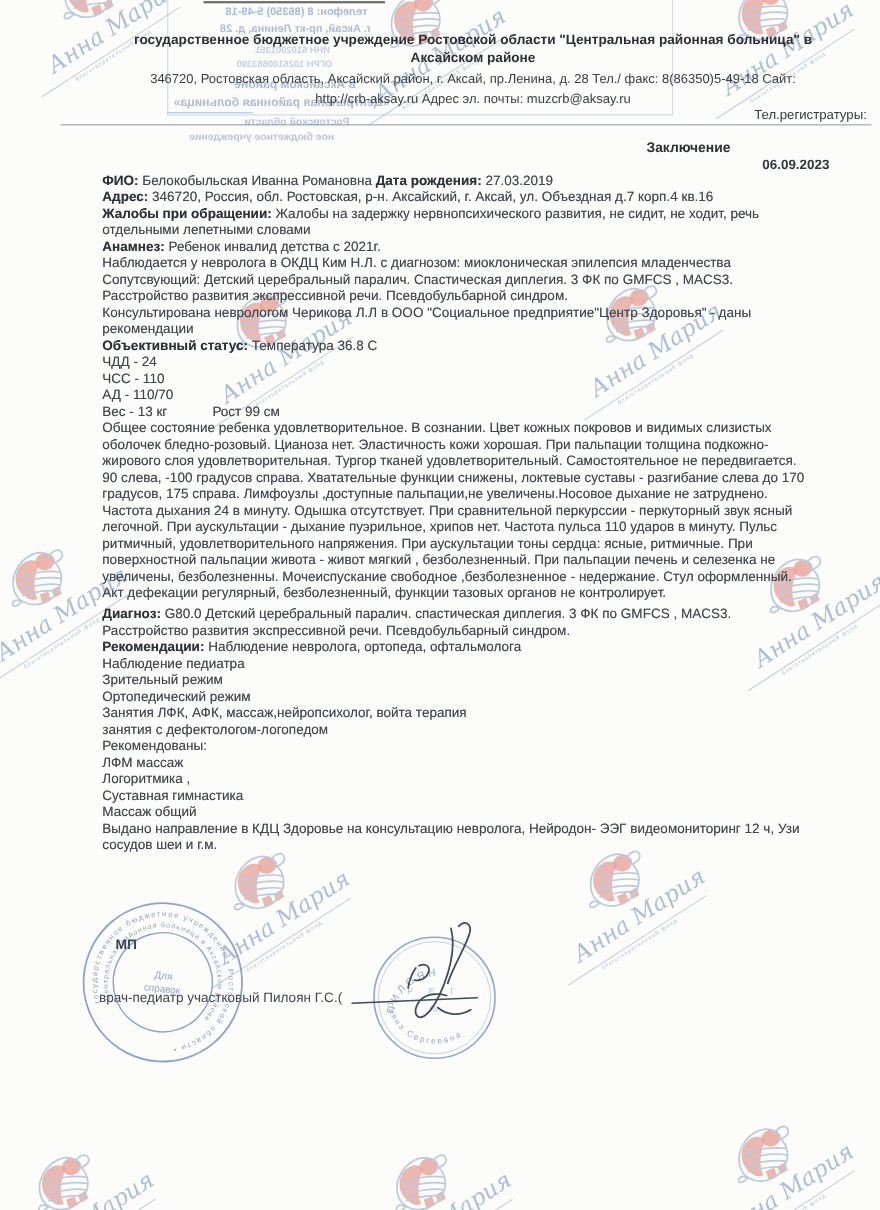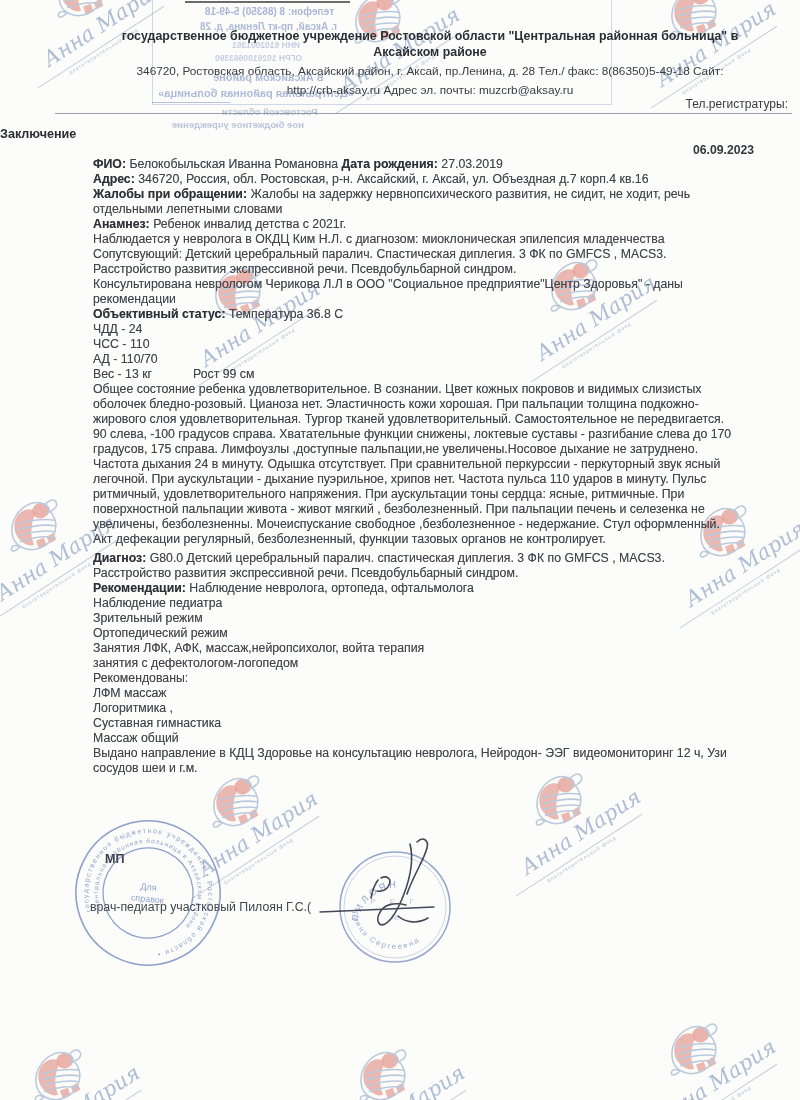--- a/index.html
+++ b/index.html
@@ -20,21 +20,21 @@
   .bleedfoot{position:absolute;left:152px;top:102px;width:78px;height:1px;background:rgba(110,140,195,.5);}
   .topline{position:absolute;left:185px;top:1px;width:165px;height:2px;background:rgba(60,60,62,.75);}
   .bleed{position:absolute;transform:scaleX(-1);color:rgba(72,102,172,.62);
       font-weight:bold;white-space:nowrap;}
   
   .hdr{position:absolute;left:100px;top:28px;width:660px;text-align:center;color:#2b2f35;}
   .hdr .b1{font-weight:bold;font-size:12.4px;line-height:16px;}
   .hdr .a1{font-size:11.8px;line-height:16px;color:#383d44;margin-top:3px;}
   .registry{position:absolute;right:12px;top:97px;font-size:12px;color:#363b42;}
   .hrule{position:absolute;left:55px;top:113px;width:737px;height:1px;background:rgba(120,130,145,.75);}
-  .title{position:absolute;left:0;top:127px;width:664px;text-align:left;font-weight:bold;
+  .title{position:absolute;left:0;top:127px;width:664px;text-align:right;font-weight:bold;
       font-size:12.6px;color:#2b2f35;}
   .date{position:absolute;left:693px;top:143px;font-weight:bold;font-size:12.2px;color:#33373d;}
   
   #body{position:absolute;left:93px;top:157px;width:668px;font-size:12.3px;line-height:15px;
       color:#41454c;text-shadow:0 0 .5px rgba(65,70,80,.5);}
   .bline{white-space:nowrap;}
   .bline .b{font-weight:bold;color:#2c3037;}
   .bline.gap{margin-top:4px;}
   
   .mp{position:absolute;left:88px;top:852px;font-weight:bold;font-size:12.6px;color:#3a3f46;padding-left:17px;}

